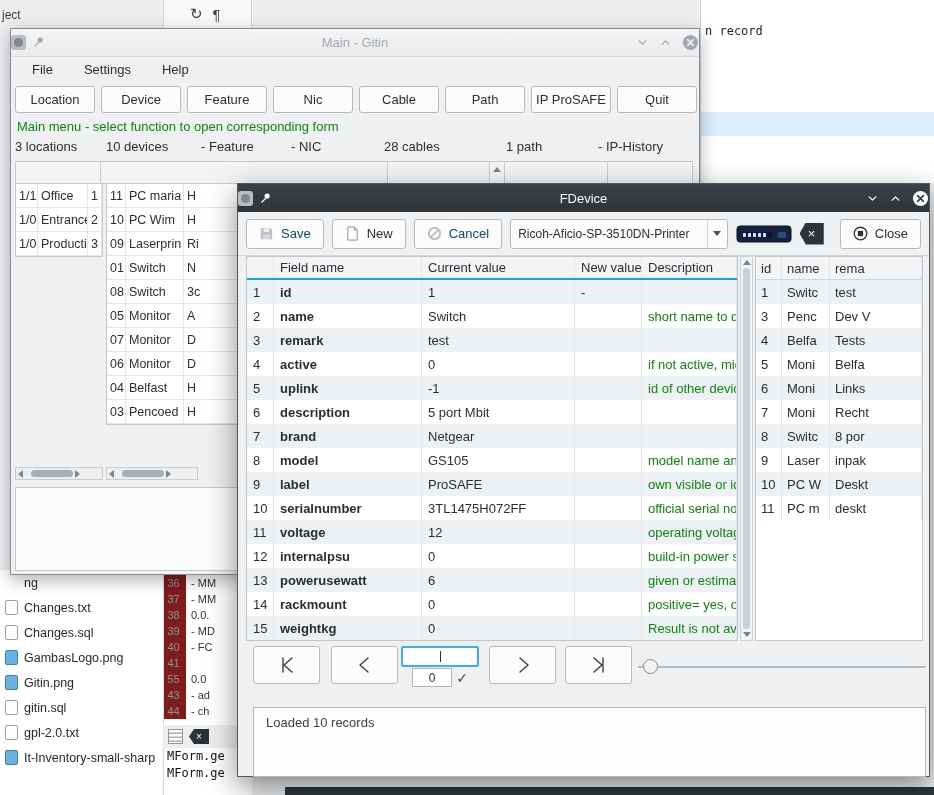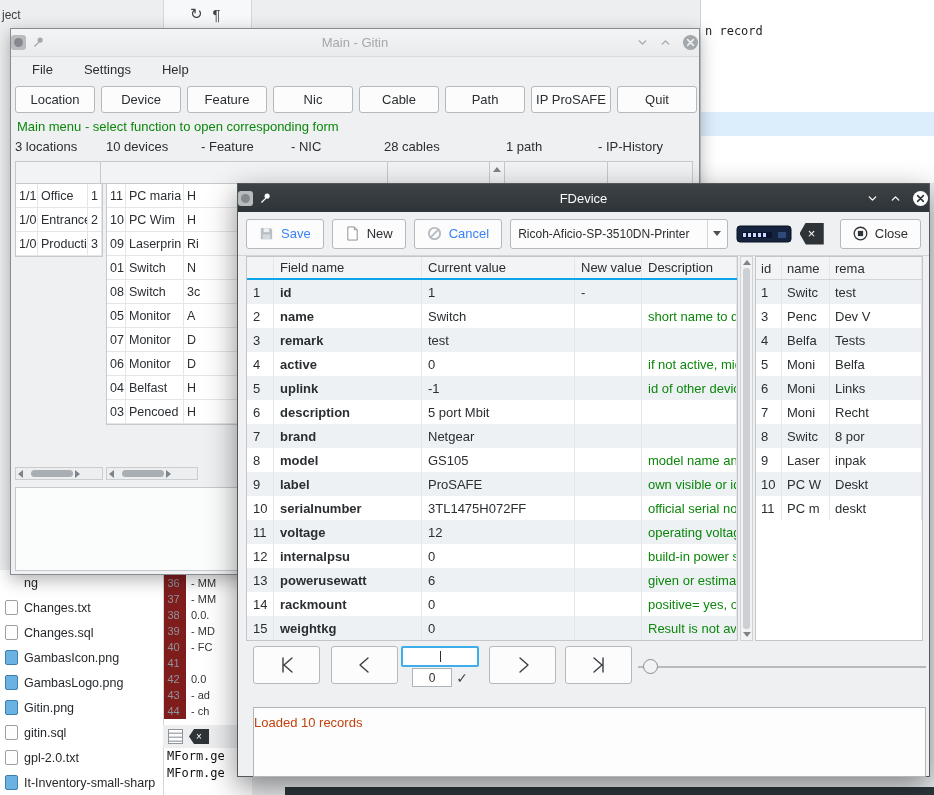--- a/index.html
+++ b/index.html
@@ -44,21 +44,21 @@
 .wbtn svg{display:block}
 .app-icon{width:15px;height:15px;border-radius:3px;background:#b9bcbf;position:relative;flex:0 0 auto}
 .app-icon::after{content:"";position:absolute;left:3px;top:3px;width:9px;height:9px;border-radius:50%;background:#85898d}
 .pin{display:flex;flex:0 0 auto}
 
 
 .menubar{position:absolute;left:0;top:28px;width:100%;height:25px;display:flex;align-items:center;padding-left:10px;gap:9px}
 .menu-item{padding:3px 11px}
 .mw-toolbar{position:absolute;left:4px;top:57px;width:682px;display:flex;gap:6px}
 .btn{display:inline-flex;align-items:center;justify-content:center;gap:7px;background:#fcfcfc;border:1px solid #b4b9be;border-radius:3px;font-size:13px;color:#2b2e31;cursor:default}
-.btn.disabled{color:#3b82f6}
+.btn.disabled{color:#0c4a6e}
 .mw-btn{flex:1;height:27px}
 .mw-hint{position:absolute;left:6px;top:90px;color:#0c870c}
 .mw-stats{position:absolute;left:0;top:110px;width:100%;height:17px}
 .stat{position:absolute;top:0;white-space:nowrap}
 .stat:nth-of-type(1){left:4px}.stat:nth-of-type(2){left:95px}.stat:nth-of-type(3){left:190px}
 .stat:nth-of-type(4){left:280px}.stat:nth-of-type(5){left:373px}.stat:nth-of-type(6){left:495px}
 .stat:nth-of-type(7){left:587px}
 .mw-headband{position:absolute;left:4px;top:132px;width:678px;height:23px;background:#f2f3f4;border:1px solid #c6cacd}
 .mw-vscroll{position:absolute;left:478px;top:132px;width:16px;height:170px;background:#f4f5f6;border:1px solid #c6cacd;display:flex;justify-content:center;padding-top:5px}
 .loclist{position:absolute;left:4px;top:155px;width:88px;background:#fff;border:1px solid #c6cacd;border-top:none}
@@ -112,21 +112,21 @@
 .rec-bottom{display:flex;align-items:center;justify-content:center;gap:4px;margin-top:1px}
 .rec-val{width:40px;height:19px;border:1px solid #aeb3b8;background:#fff;display:flex;align-items:center;justify-content:center;font-size:12px}
 .rec-check{color:#3f4549;font-size:14px}
 .fd-slider{position:absolute;left:400px;top:0;width:288px;height:46px}
 .slider-track{position:absolute;left:0;right:0;top:22px;height:2px;background:#b6bbc0}
 .slider-handle{position:absolute;left:5px;top:15px;width:15px;height:15px;border-radius:50%;background:#f2f3f4;border:1px solid #878d92}
 .fd-status{position:absolute;left:0;top:523px;width:100%;height:70px}
 .status-panel{position:absolute;top:0;height:70px;background:#fdfdfd;border:1px solid #b2b7bc}
 .sp-left{left:15px;width:339px}
 .sp-right{left:353px;width:335px;border-left:none}
-.status-text{display:block;padding:7px 0;color:#c2410c}
+.status-text{display:block;padding:7px 12px;color:#404040}
 </style>
 </head>
 <body>
 
 <div class="ide-topleft">ject</div>
 
 <div class="ide-toolbar">
   <span class="ide-ticon">↻</span>
   <span class="ide-ticon">¶</span>
 </div>
@@ -146,24 +146,20 @@
     <div class="ft-item">
       <span class="ft-icon" data-icon="txt"></span>
       <span class="ft-label">Changes.txt</span>
     </div>
 
     <div class="ft-item">
       <span class="ft-icon" data-icon="sql"></span>
       <span class="ft-label">Changes.sql</span>
     </div>
 
-    <div class="ft-item">
-      <span class="ft-icon" data-icon="png"></span>
-      <span class="ft-label">GambasIcon.png</span>
-    </div>
 
     <div class="ft-item">
       <span class="ft-icon" data-icon="png"></span>
       <span class="ft-label">GambasLogo.png</span>
     </div>
 
     <div class="ft-item">
       <span class="ft-icon" data-icon="png"></span>
       <span class="ft-label">Gitin.png</span>
     </div>
@@ -210,21 +206,21 @@
       <span class="code-num">40</span>
       <span class="code-txt">- FC</span>
     </div>
 
     <div class="code-line">
       <span class="code-num">41</span>
       <span class="code-txt"></span>
     </div>
 
     <div class="code-line">
-      <span class="code-num">42</span>
+      <span class="code-num">55</span>
       <span class="code-txt">0.0</span>
     </div>
 
     <div class="code-line">
       <span class="code-num">43</span>
       <span class="code-txt">- ad</span>
     </div>
 
     <div class="code-line">
       <span class="code-num">44</span>

